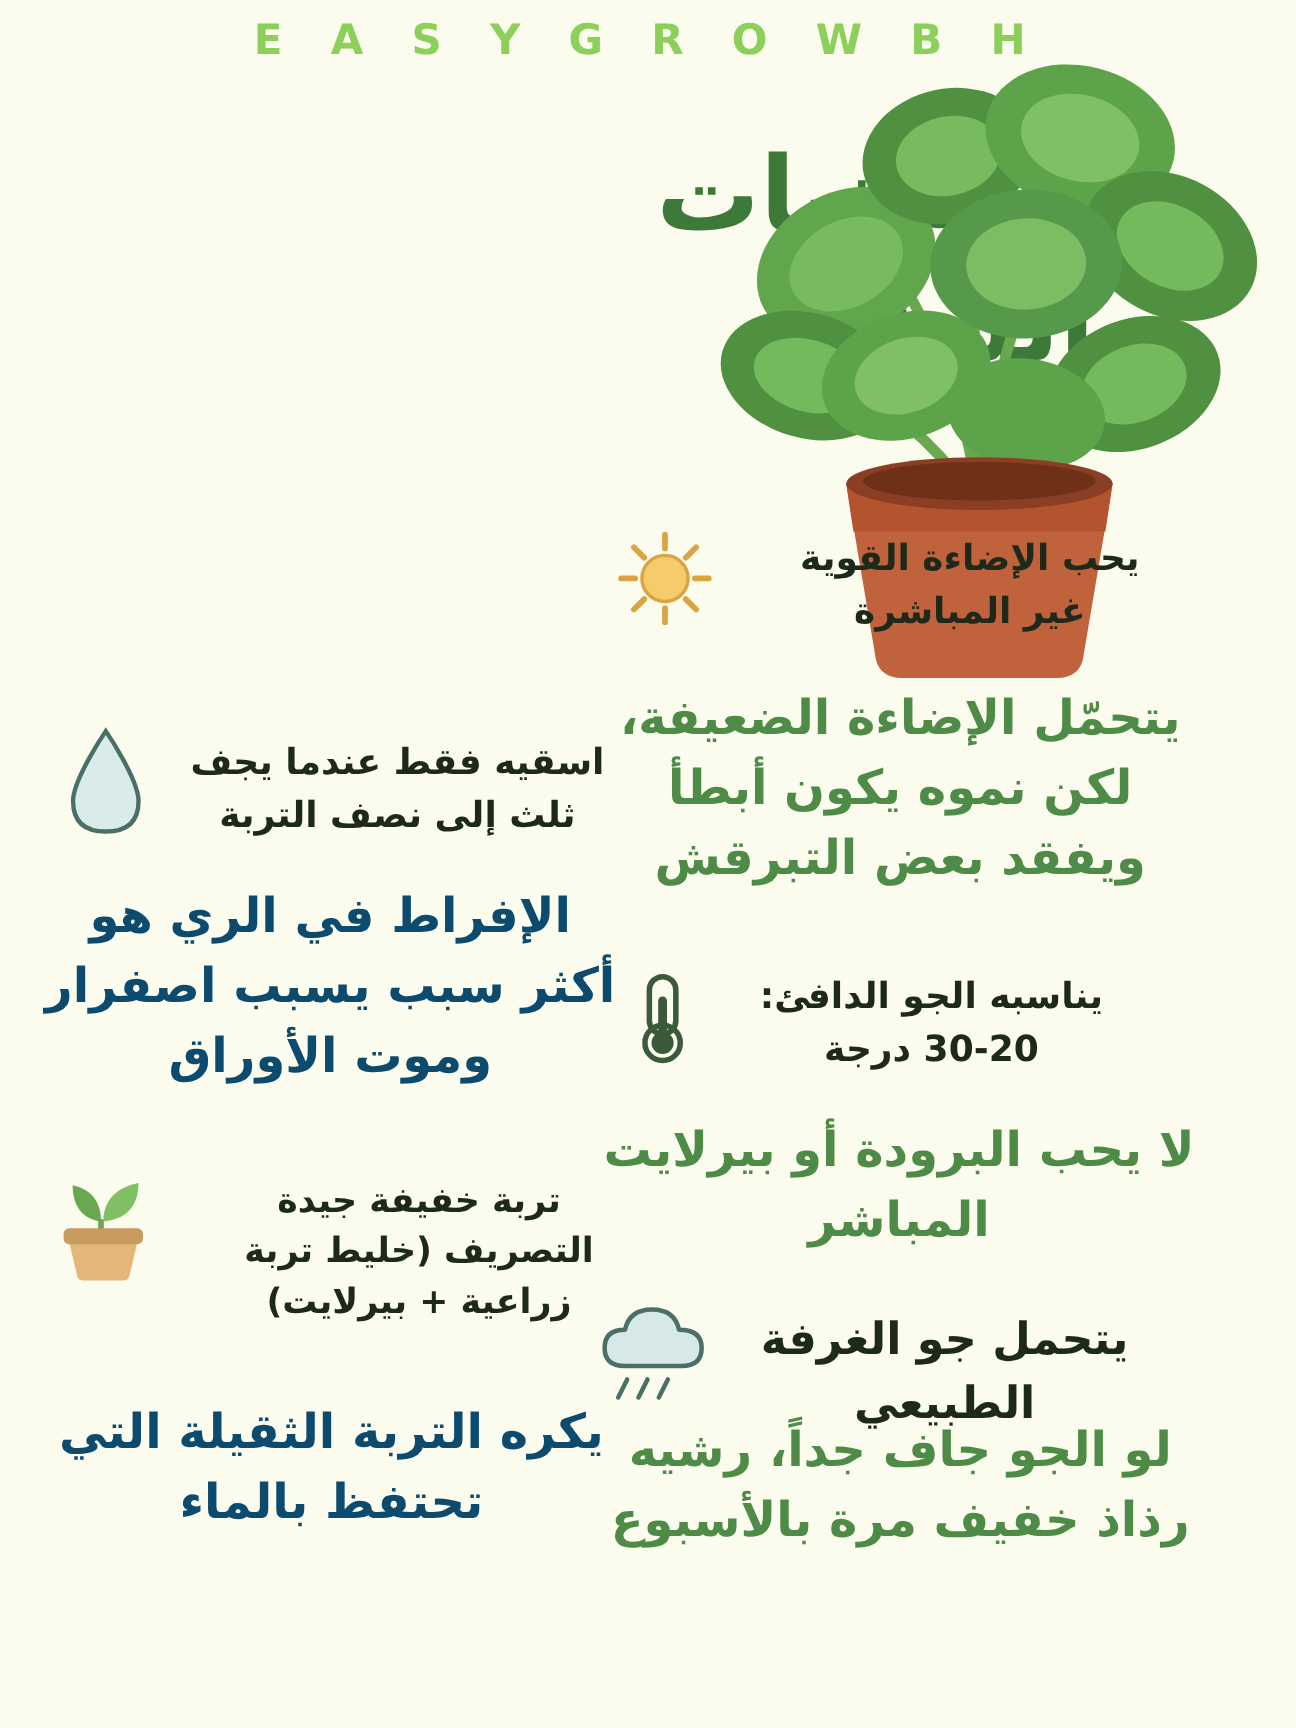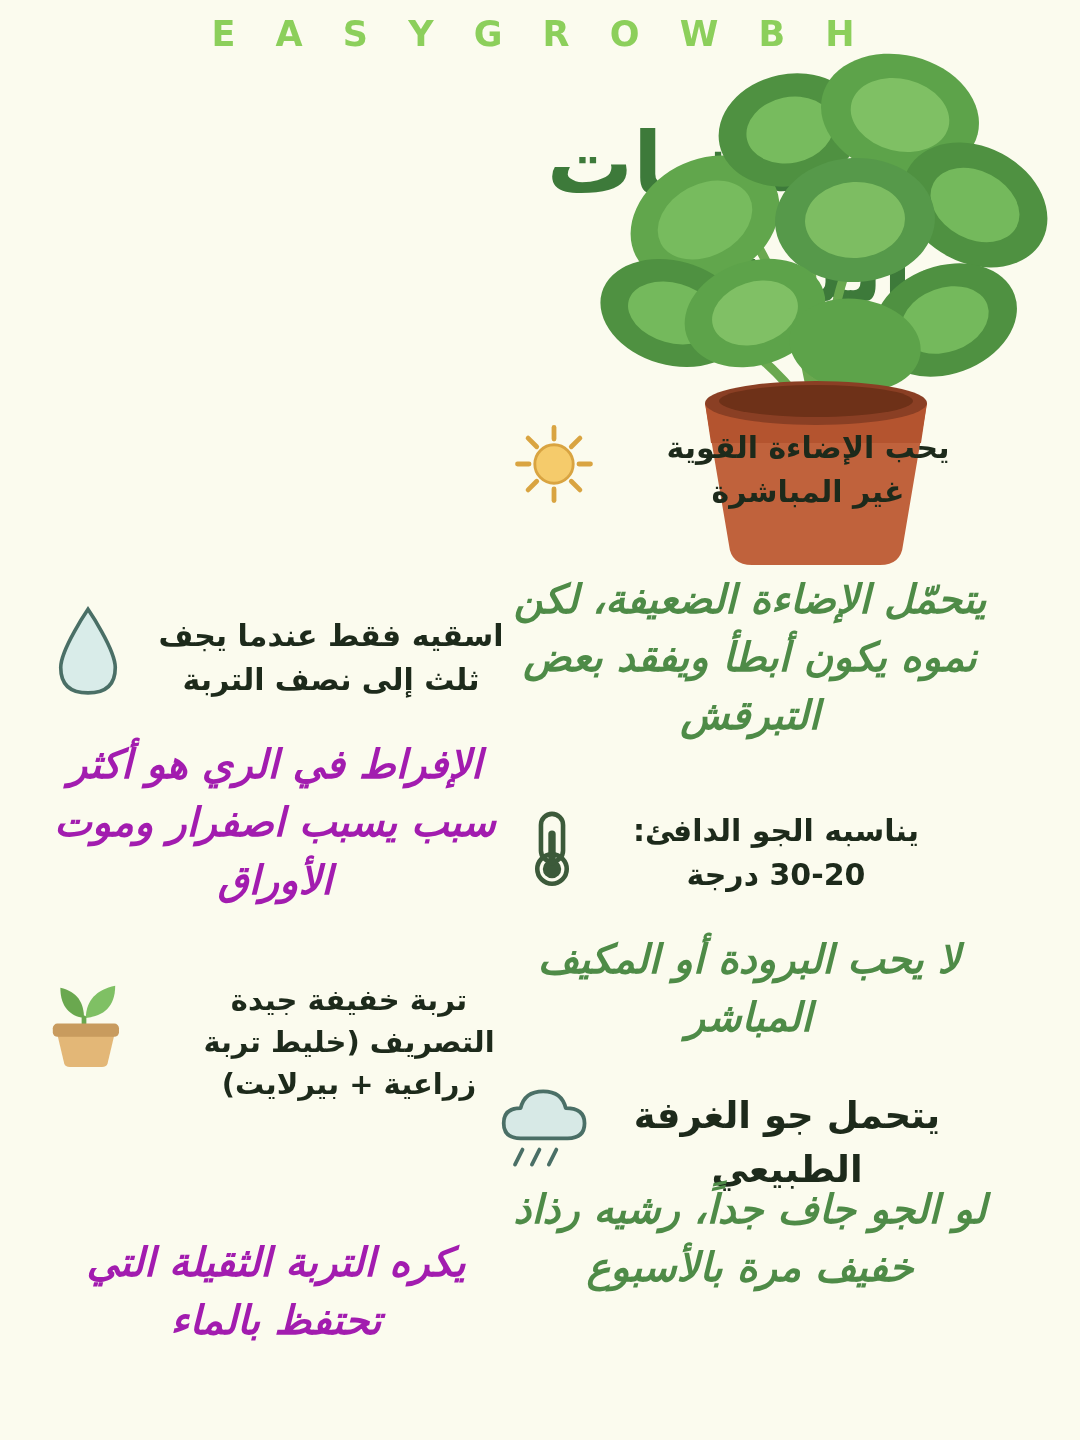--- a/index.html
+++ b/index.html
@@ -87,44 +87,43 @@
   }
 
   .para {
     position: absolute;
     text-align: center;
     direction: rtl;
     font-weight: bold;
     color: #4e8b47;
     font-size: 40px;
     line-height: 1.45;
-    font-style: italic;
-  }
-
-  
-  #light-row   { top: 412px; right: 78px; width: 500px; gap: 37px; }
+  }
+
+  
+  #light-row   { top: 430px; right: 78px; width: 500px; gap: 37px; }
   #light-para  { top: 570px; right: 70px; width: 520px; }
   #temp-row    { top: 795px; right: 110px; width: 470px; gap: 12px; }
   #temp-para   { top: 930px; right: 76px; width: 510px; }
   #hum-row     { top: 1075px; right: 96px; width: 490px; }
   #hum-para    { top: 1180px; right: 80px; width: 500px; }
 
   
   #water-row   { top: 600px; left: 36px; width: 480px; gap: 16px; }
   #water-para  { top: 735px; left: 30px; width: 490px; }
   #soil-row    { top: 965px; left: 32px; width: 490px; gap: 43px; }
-  #soil-para   { top: 1233px; left: 36px; width: 480px; }
+  #soil-para   { top: 1165px; left: 36px; width: 480px; }
 
   #light-row .txt  { width: 330px; }
   #temp-row .txt   { width: 320px; }
   #hum-row  .txt   { width: 350px; font-size: 37px; }
   #water-row .txt  { width: 350px; }
   #soil-row .txt   { width: 340px; font-size: 29px; }
 
-  #water-para, #soil-para { color: #a21caf; }
+  #water-para, #soil-para { color: #0c4a6e; }
 </style>
 </head>
 <body>
 
 <div class="page">
 
   <div class="brand">E A S Y G R O W B H</div>
 
   <div class="title">
     <div>عناية نبات</div>
@@ -193,21 +192,21 @@
     <span class="icon">
       <svg viewBox="0 0 100 100" width="92" height="92">
         <rect x="38" y="14" width="24" height="52" rx="12" fill="none" stroke="#3c5a3a" stroke-width="5"></rect>
         <circle cx="50" cy="74" r="16" fill="none" stroke="#3c5a3a" stroke-width="5"></circle>
         <circle cx="50" cy="74" r="10" fill="#3c5a3a"></circle>
         <rect x="46" y="32" width="8" height="38" rx="4" fill="#3c5a3a"></rect>
       </svg>
     </span>
     <span class="txt">يناسبه الجو الدافئ: 20-30 درجة</span>
   </div>
-  <div class="para" id="temp-para">لا يحب البرودة أو المكيف المباشر</div>
+  <div class="para" id="temp-para">لا يحب البرودة أو بيرلايت المباشر</div>
 
   <div class="row" id="hum-row">
     <span class="icon">
       <svg viewBox="0 0 110 100" width="104" height="94">
         <path d="M28 62 Q10 62 10 46 Q10 30 28 30 Q32 12 52 12 Q72 12 76 30 Q96 30 96 46 Q96 62 78 62 Z" fill="#d7e9e6" stroke="#4a6f66" stroke-width="4" stroke-linejoin="round"></path>
         <g stroke="#4a6f66" stroke-width="4" stroke-linecap="round">
           <line x1="30" y1="74" x2="22" y2="90"></line>
           <line x1="48" y1="74" x2="40" y2="90"></line>
           <line x1="66" y1="74" x2="58" y2="90"></line>
         </g>

